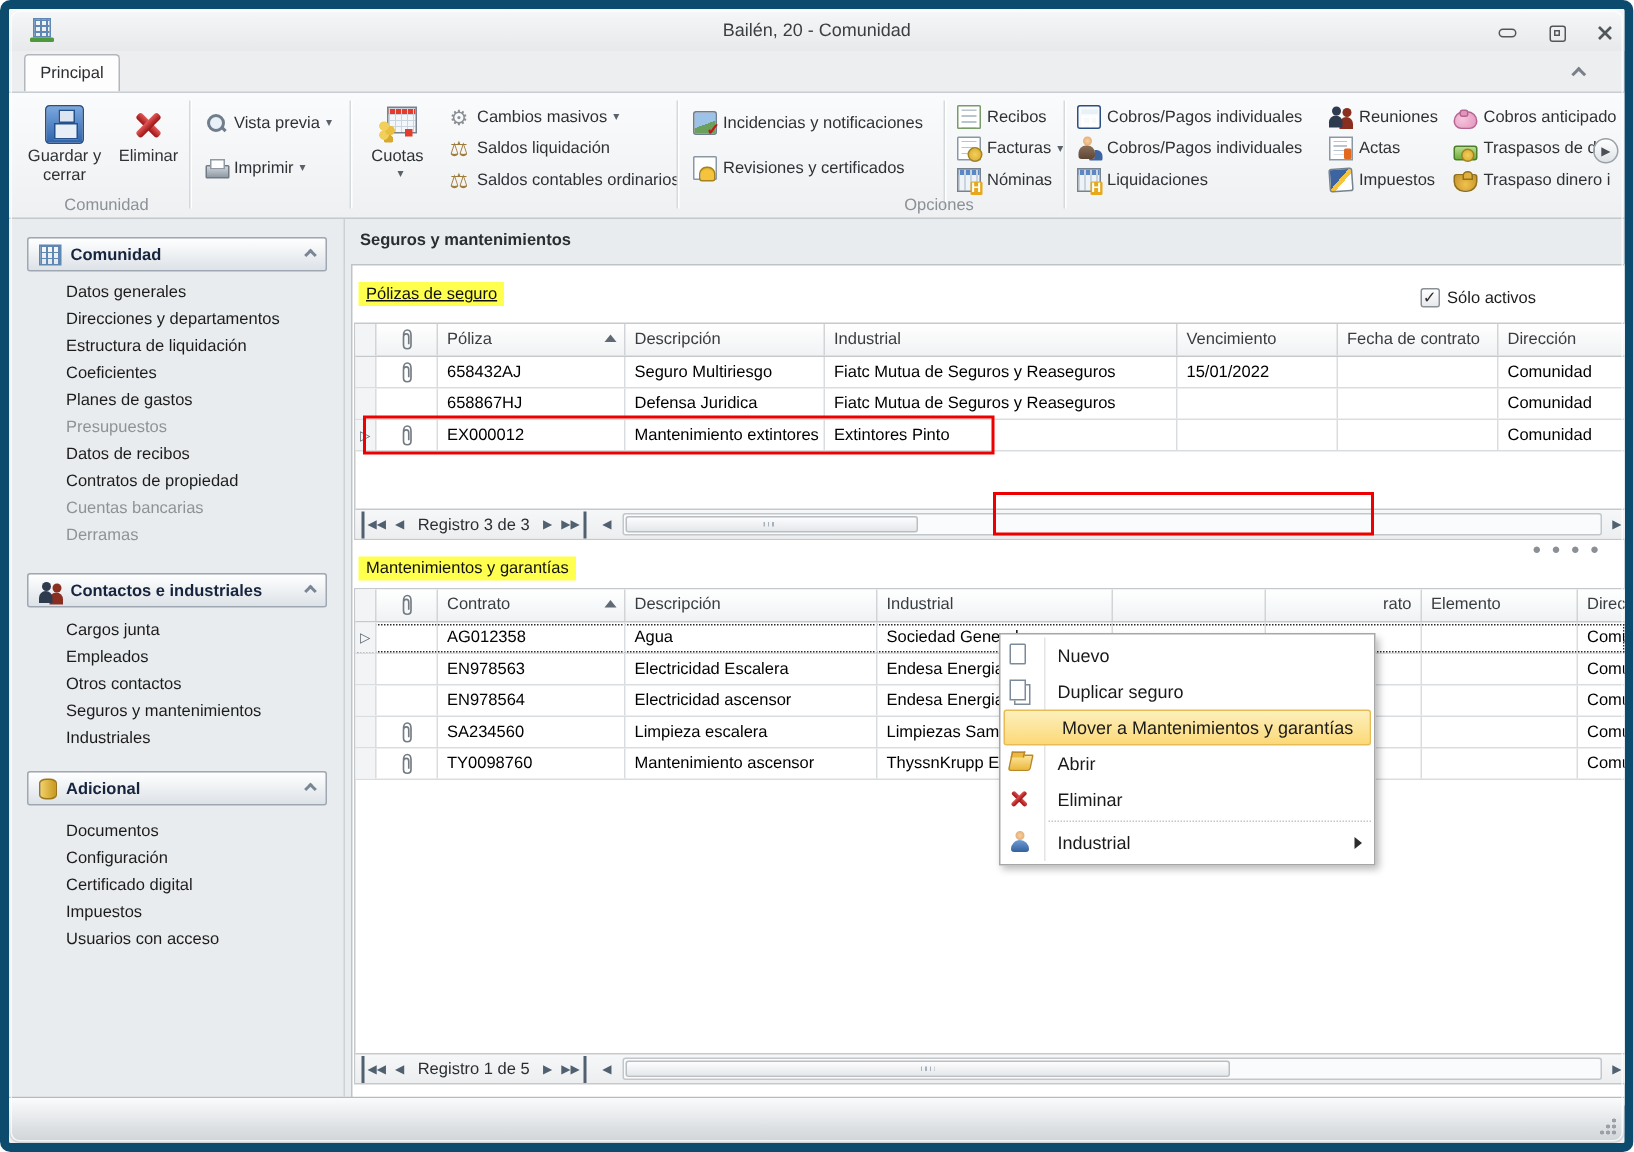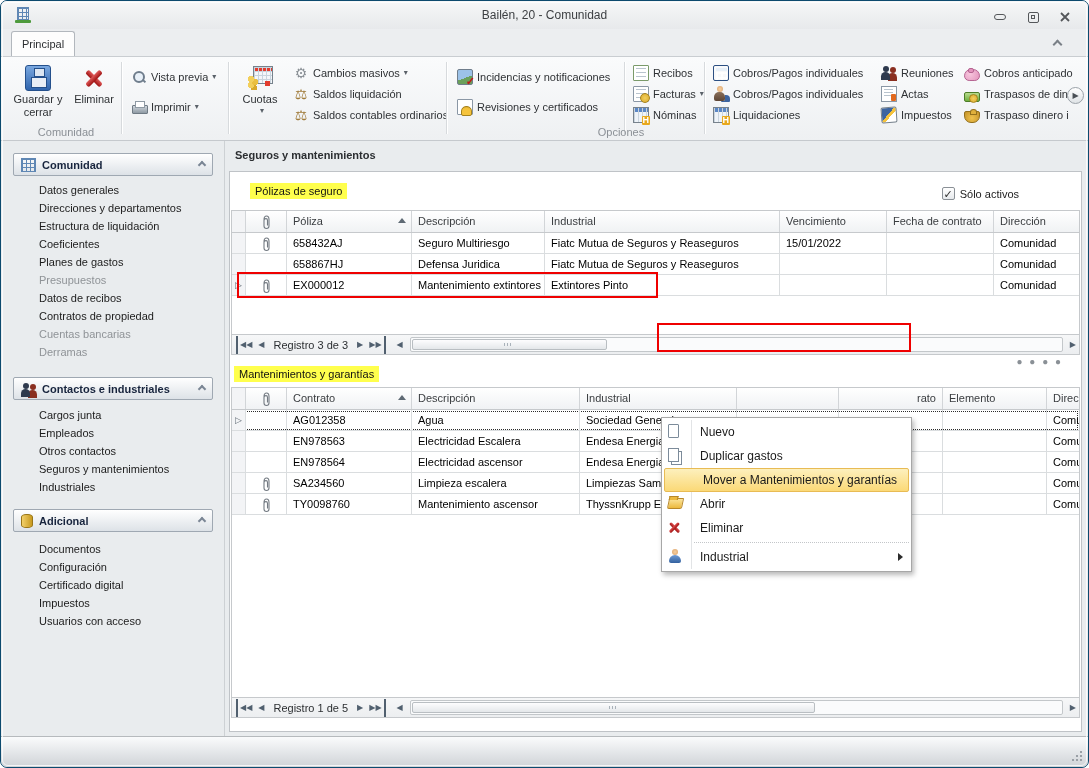--- a/index.html
+++ b/index.html
@@ -1,17 +1,17 @@
 <!DOCTYPE html>
 <html><head>
 <meta charset="utf-8">
 <style>
   html,body{margin:0;padding:0;background:#fff;}
   *{box-sizing:border-box;font-family:"Liberation Sans",sans-serif;}
-  .win{position:relative;width:1089px;height:768px;background:#eceef0;border:1px solid #0c4a6e;border-radius:7px;overflow:hidden;}
+  .win{position:relative;width:1089px;height:768px;background:#eceef0;border:6px solid #0c4a6e;border-radius:7px;overflow:hidden;}
   .win::after{content:"";position:absolute;inset:1px;border:1px solid rgba(255,255,255,.75);border-radius:6px;pointer-events:none;}
   
   .titlebar{position:absolute;left:0;top:0;right:0;height:28px;background:linear-gradient(#f6f7f8,#e7e9eb);}
   .appicon{position:absolute;left:14px;top:6px;width:16px;height:16px;}
   .appicon .bld{position:absolute;left:2px;top:0;width:12px;height:13px;background:
     linear-gradient(#cfe0f2,#9fc0e4);border:1px solid #5f87b4;
     background-image:repeating-linear-gradient(90deg,#5f87b4 0 1px,transparent 1px 4px),repeating-linear-gradient(#5f87b4 0 1px,transparent 1px 4px);}
   .appicon .grd{position:absolute;left:0;bottom:0;width:16px;height:3px;background:#4d9a3c;border-radius:1px;}
   .title{position:absolute;left:0;right:0;top:7px;text-align:center;font-size:12px;color:#3c3f42;}
   .winbtn{position:absolute;top:8px;width:26px;height:16px;display:flex;align-items:center;justify-content:center;}
@@ -347,21 +347,21 @@
     </div>
     <div class="sgitem" style="top:400px;">Documentos</div>
     <div class="sgitem" style="top:418px;">Configuración</div>
     <div class="sgitem" style="top:436px;">Certificado digital</div>
     <div class="sgitem" style="top:454px;">Impuestos</div>
     <div class="sgitem" style="top:472px;">Usuarios con acceso</div>
 
     <div class="ptitle">Seguros y mantenimientos</div>
     <div class="panel">
 
-      <div class="ylabel" style="left:20px;top:11px;">Pólizas de seguro</div>
+      <div class="ylabel" style="left:4px;top:11px;text-decoration:underline;">Pólizas de seguro</div>
       <div class="checkline" style="right:62px;top:15px;">
         <span class="cbox">✓</span>
         <span>Sólo activos</span>
       </div>
 
       <div class="grid" style="left:1px;top:38px;width:849px;height:145px;">
         <div class="ghead t1">
           <div class="gc gut"></div>
           <div class="gc att">
             <svg class="clip" width="11" height="15" viewBox="0 0 11 15">
@@ -517,21 +517,21 @@
       </div>
     </div>
 
     <div class="menu">
       <div class="mitem">
         <span class="mic mi-page"></span>
         <span>Nuevo</span>
       </div>
       <div class="mitem">
         <span class="mic mi-copy"></span>
-        <span>Duplicar gastos</span>
+        <span>Duplicar seguro</span>
       </div>
       <div class="mitem hl">
         <span>Mover a Mantenimientos y garantías</span>
       </div>
       <div class="mitem">
         <span class="mic mi-folder"></span>
         <span>Abrir</span>
       </div>
       <div class="mitem">
         <span class="mic mi-x"></span>

